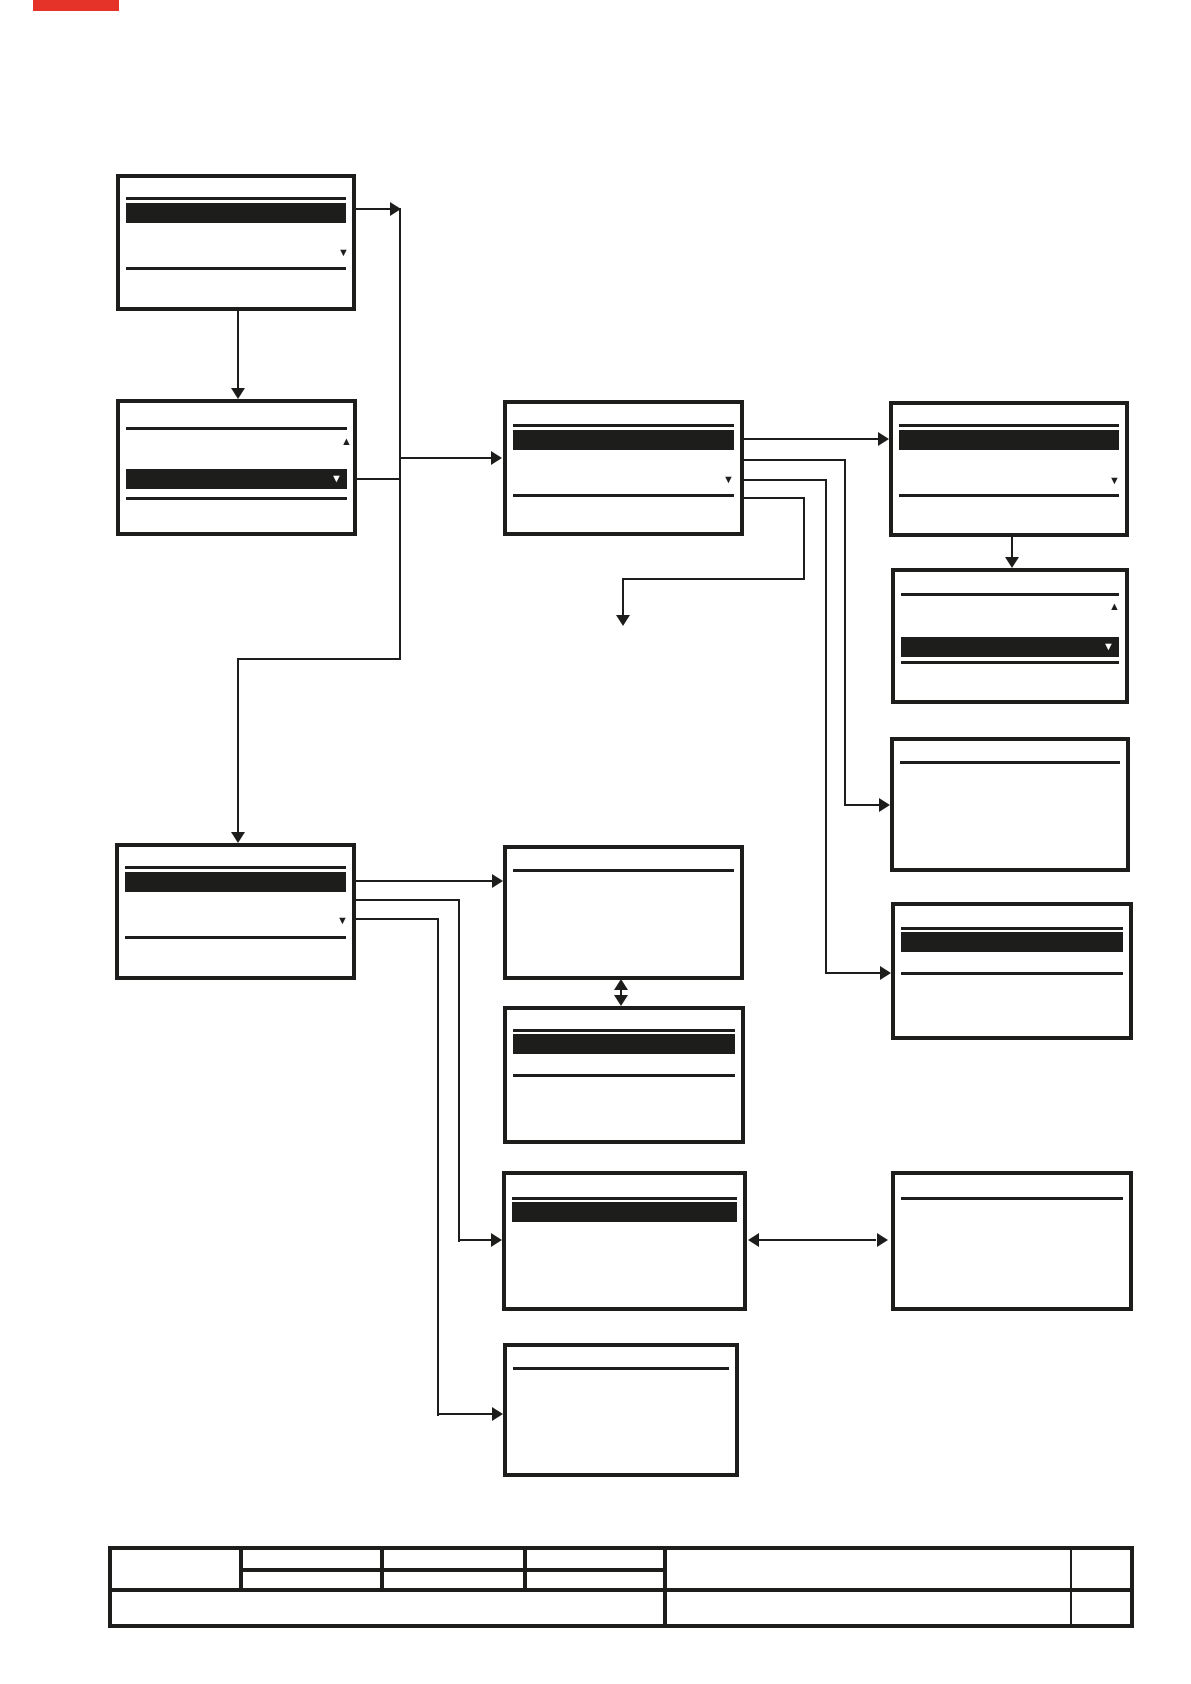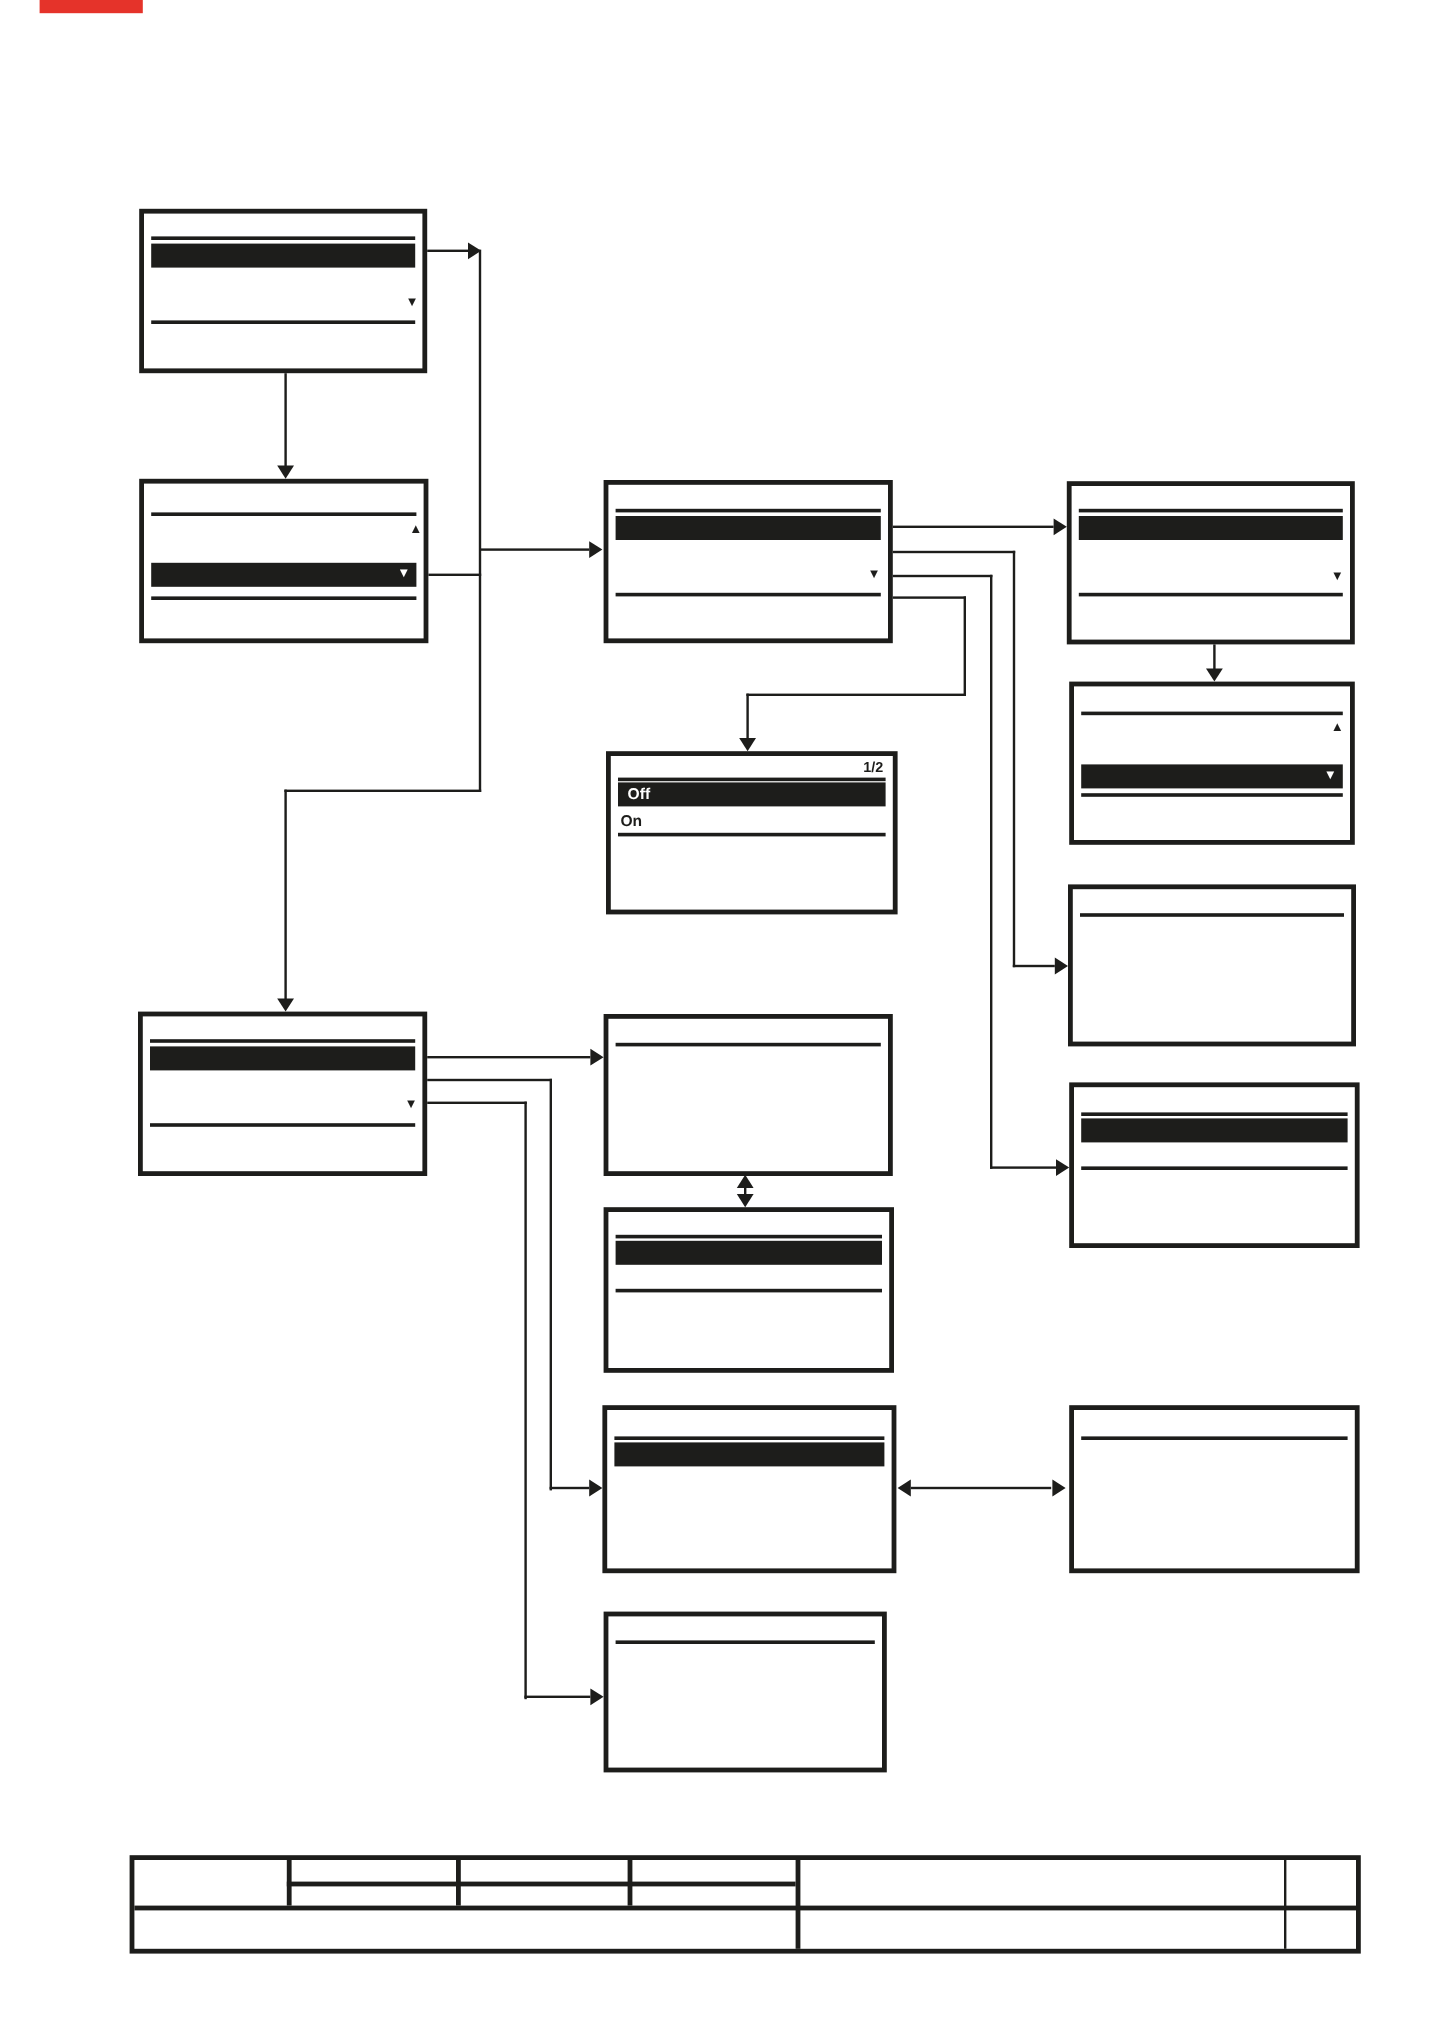--- a/index.html
+++ b/index.html
@@ -87,29 +87,20 @@
 
   <div class="screen" style="left:891px;top:568px;width:238px;height:136px;">
     <div class="hline" style="top:21px;"></div>
     <div class="tri" style="left:214px;top:29px;">▲</div>
     <div class="bar" style="top:65px;">
       <span class="tri-white">▼</span>
     </div>
     <div class="hline" style="top:89px;"></div>
   </div>
 
-  <div class="screen" style="left:505px;top:626px;width:243px;height:136px;">
-    <div class="page-ind">1/2</div>
-    <div class="hline" style="top:18px;"></div>
-    <div class="bar" style="top:22px;">
-      <div class="menu-label on-bar" style="top:0;">Off</div>
-    </div>
-    <div class="menu-label" style="top:44px;">On</div>
-    <div class="hline" style="top:64px;"></div>
-  </div>
 
   <div class="screen" style="left:890px;top:737px;width:240px;height:135px;">
     <div class="hline" style="top:20px;"></div>
   </div>
 
   <div class="screen" style="left:115px;top:843px;width:241px;height:137px;">
     <div class="hline" style="top:19px;"></div>
     <div class="bar" style="top:25px;"></div>
     <div class="tri" style="left:218px;top:68px;">▼</div>
     <div class="hline" style="top:89px;"></div>

